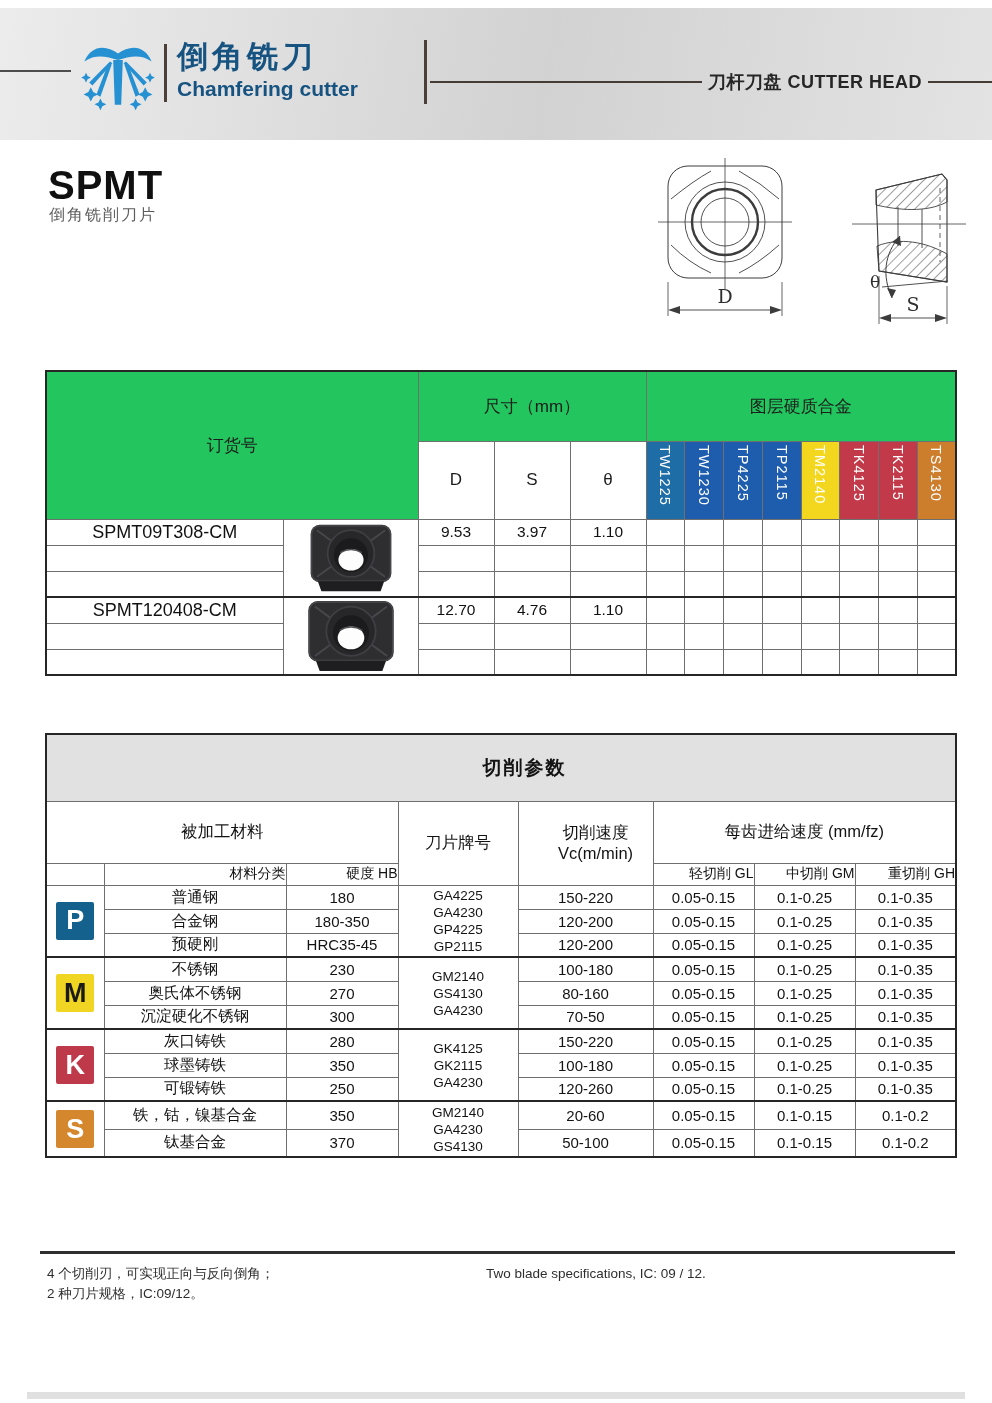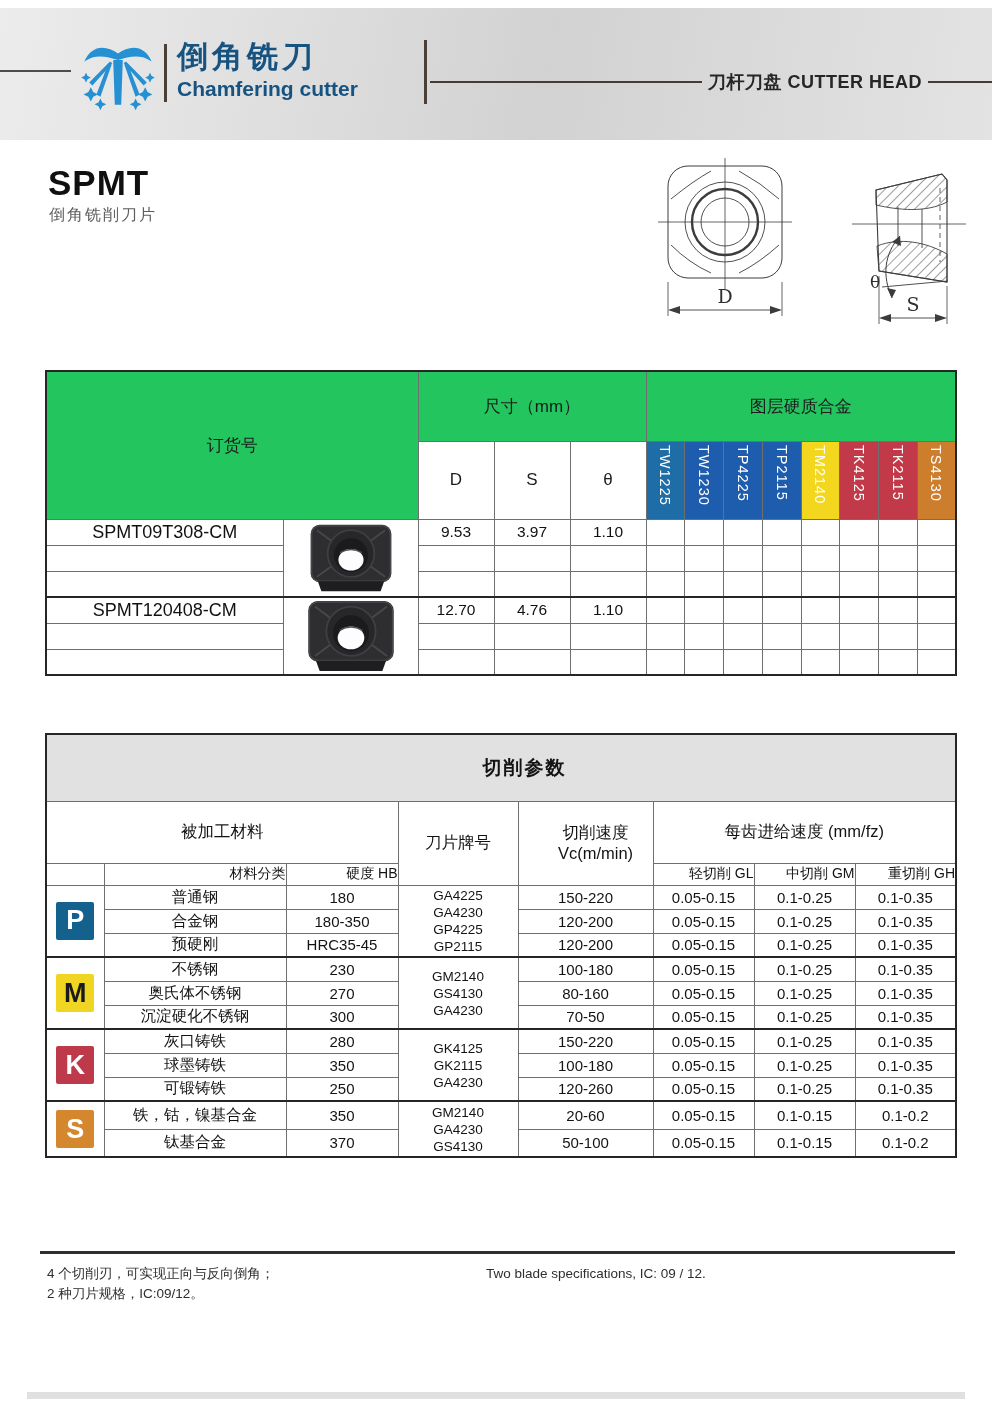--- a/index.html
+++ b/index.html
@@ -17,21 +17,21 @@
   .logo-title { font-size:31px; font-weight:bold; color:#165380; letter-spacing:4px; line-height:34px; }
   .logo-sub { font-size:21px; font-weight:bold; color:#165380; margin-top:3px; }
   .band-divider2 { position:absolute; left:424px; top:32px; width:3px; height:64px; background:#4c3f37; }
   .section-head { position:absolute; left:430px; top:0; width:562px; height:148px;
                   display:flex; align-items:center; }
   .section-head .rule { height:2px; background:#453c36; flex:1; }
   .section-head .rule.short { flex:0 0 64px; }
   .section-label { font-size:18px; font-weight:bold; color:#262626; padding:0 6px; white-space:nowrap; letter-spacing:0.5px; }
 
   
-  .prod-title { position:absolute; left:48px; top:163px; font-size:35px; font-weight:bold; color:#101010; letter-spacing:1px; }
+  .prod-title { position:absolute; left:48px; top:163px; font-size:40px; font-weight:bold; color:#101010; letter-spacing:1px; }
   .prod-sub { position:absolute; left:49px; top:205px; font-size:16px; color:#5c5c5c; letter-spacing:2px; }
 
   
   .drawings { position:absolute; left:648px; top:158px; width:320px; height:178px; }
 
   
   table { border-collapse:collapse; table-layout:fixed; }
   td { overflow:hidden; }
 
   

